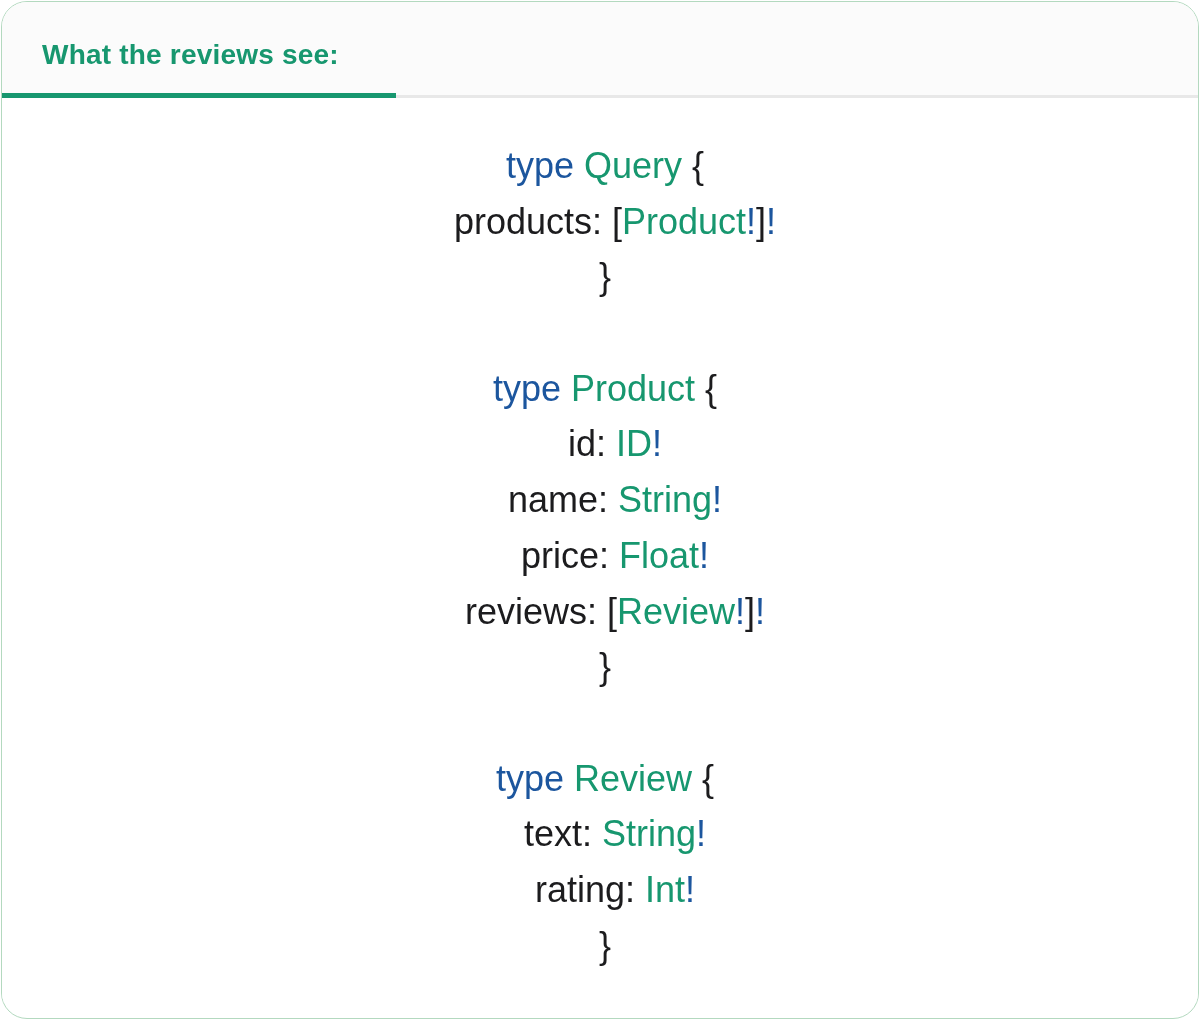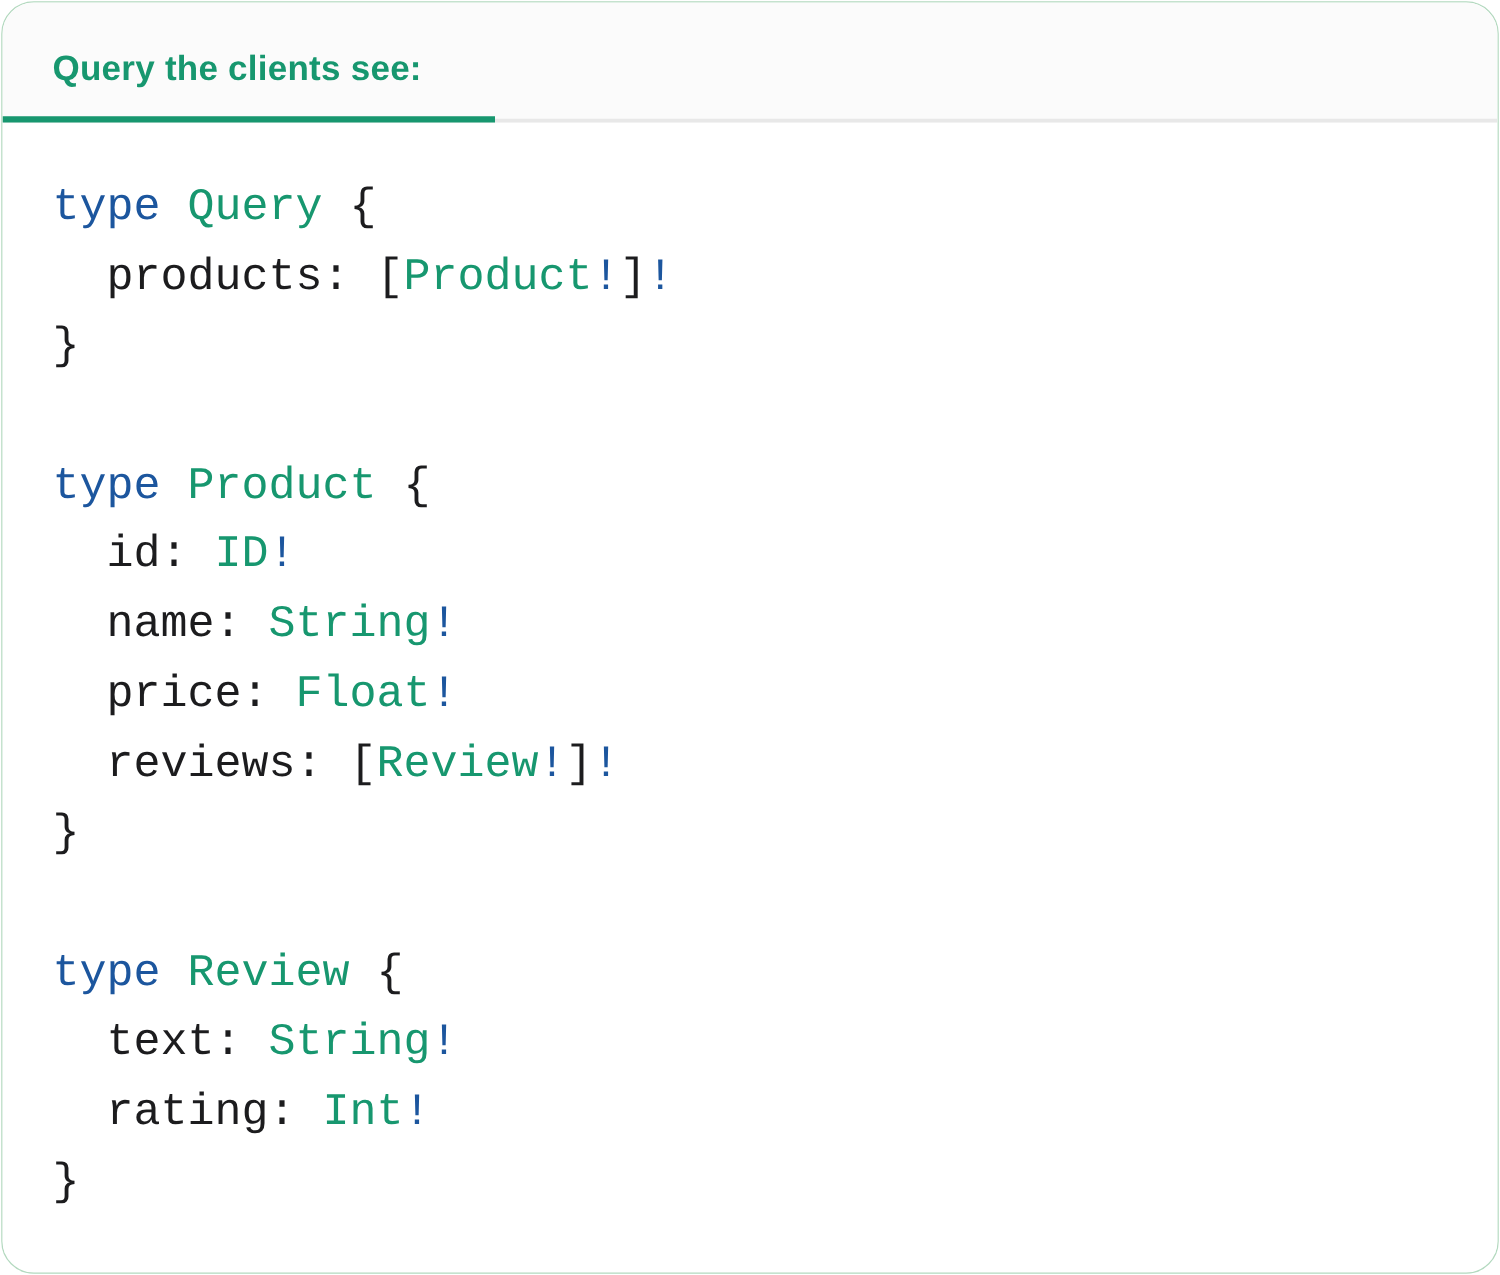--- a/index.html
+++ b/index.html
@@ -61,39 +61,40 @@
     width:394px;
     height:5px;
     background:var(--accent-green);
     z-index:2;
   }
   .code-area{
     padding:40px 30px 30px 40px;
     background:var(--card-bg);
   }
   .code-block{
-    font-family:Liberation Mono, monospace;
+    font-family:Liberation Sans, sans-serif;
     font-size:36px;
     line-height:55.7px;
     color:var(--text-dark);
     white-space:pre;
+    text-align:center;
   }
   .code-line{ height:55.7px; white-space:pre; }
   .pl{ color:var(--text-dark); }
   .kw{ color:var(--keyword-blue); }
   .ty{ color:var(--accent-green); }
   .bg{ color:var(--keyword-blue); }
 </style>
 </head>
 <body>
 
 <div class="card">
   <div class="card-header">
     <div class="tab">
-      <span class="tab-label">Query the clients see:</span>
+      <span class="tab-label">What the reviews see:</span>
     </div>
     <div class="tab-underline"></div>
   </div>
 
   <div class="code-area">
     <div class="code-block"><div class="code-line"><span class="kw">type</span><span class="pl"> </span><span class="ty">Query</span><span class="pl"> {</span></div><div class="code-line"><span class="pl">  products: [</span><span class="ty">Product</span><span class="bg">!</span><span class="pl">]</span><span class="bg">!</span></div><div class="code-line"><span class="pl">}</span></div><div class="code-line">&nbsp;</div><div class="code-line"><span class="kw">type</span><span class="pl"> </span><span class="ty">Product</span><span class="pl"> {</span></div><div class="code-line"><span class="pl">  id: </span><span class="ty">ID</span><span class="bg">!</span></div><div class="code-line"><span class="pl">  name: </span><span class="ty">String</span><span class="bg">!</span></div><div class="code-line"><span class="pl">  price: </span><span class="ty">Float</span><span class="bg">!</span></div><div class="code-line"><span class="pl">  reviews: [</span><span class="ty">Review</span><span class="bg">!</span><span class="pl">]</span><span class="bg">!</span></div><div class="code-line"><span class="pl">}</span></div><div class="code-line">&nbsp;</div><div class="code-line"><span class="kw">type</span><span class="pl"> </span><span class="ty">Review</span><span class="pl"> {</span></div><div class="code-line"><span class="pl">  text: </span><span class="ty">String</span><span class="bg">!</span></div><div class="code-line"><span class="pl">  rating: </span><span class="ty">Int</span><span class="bg">!</span></div><div class="code-line"><span class="pl">}</span></div></div>
   </div>
 </div>
 
 </body></html>

